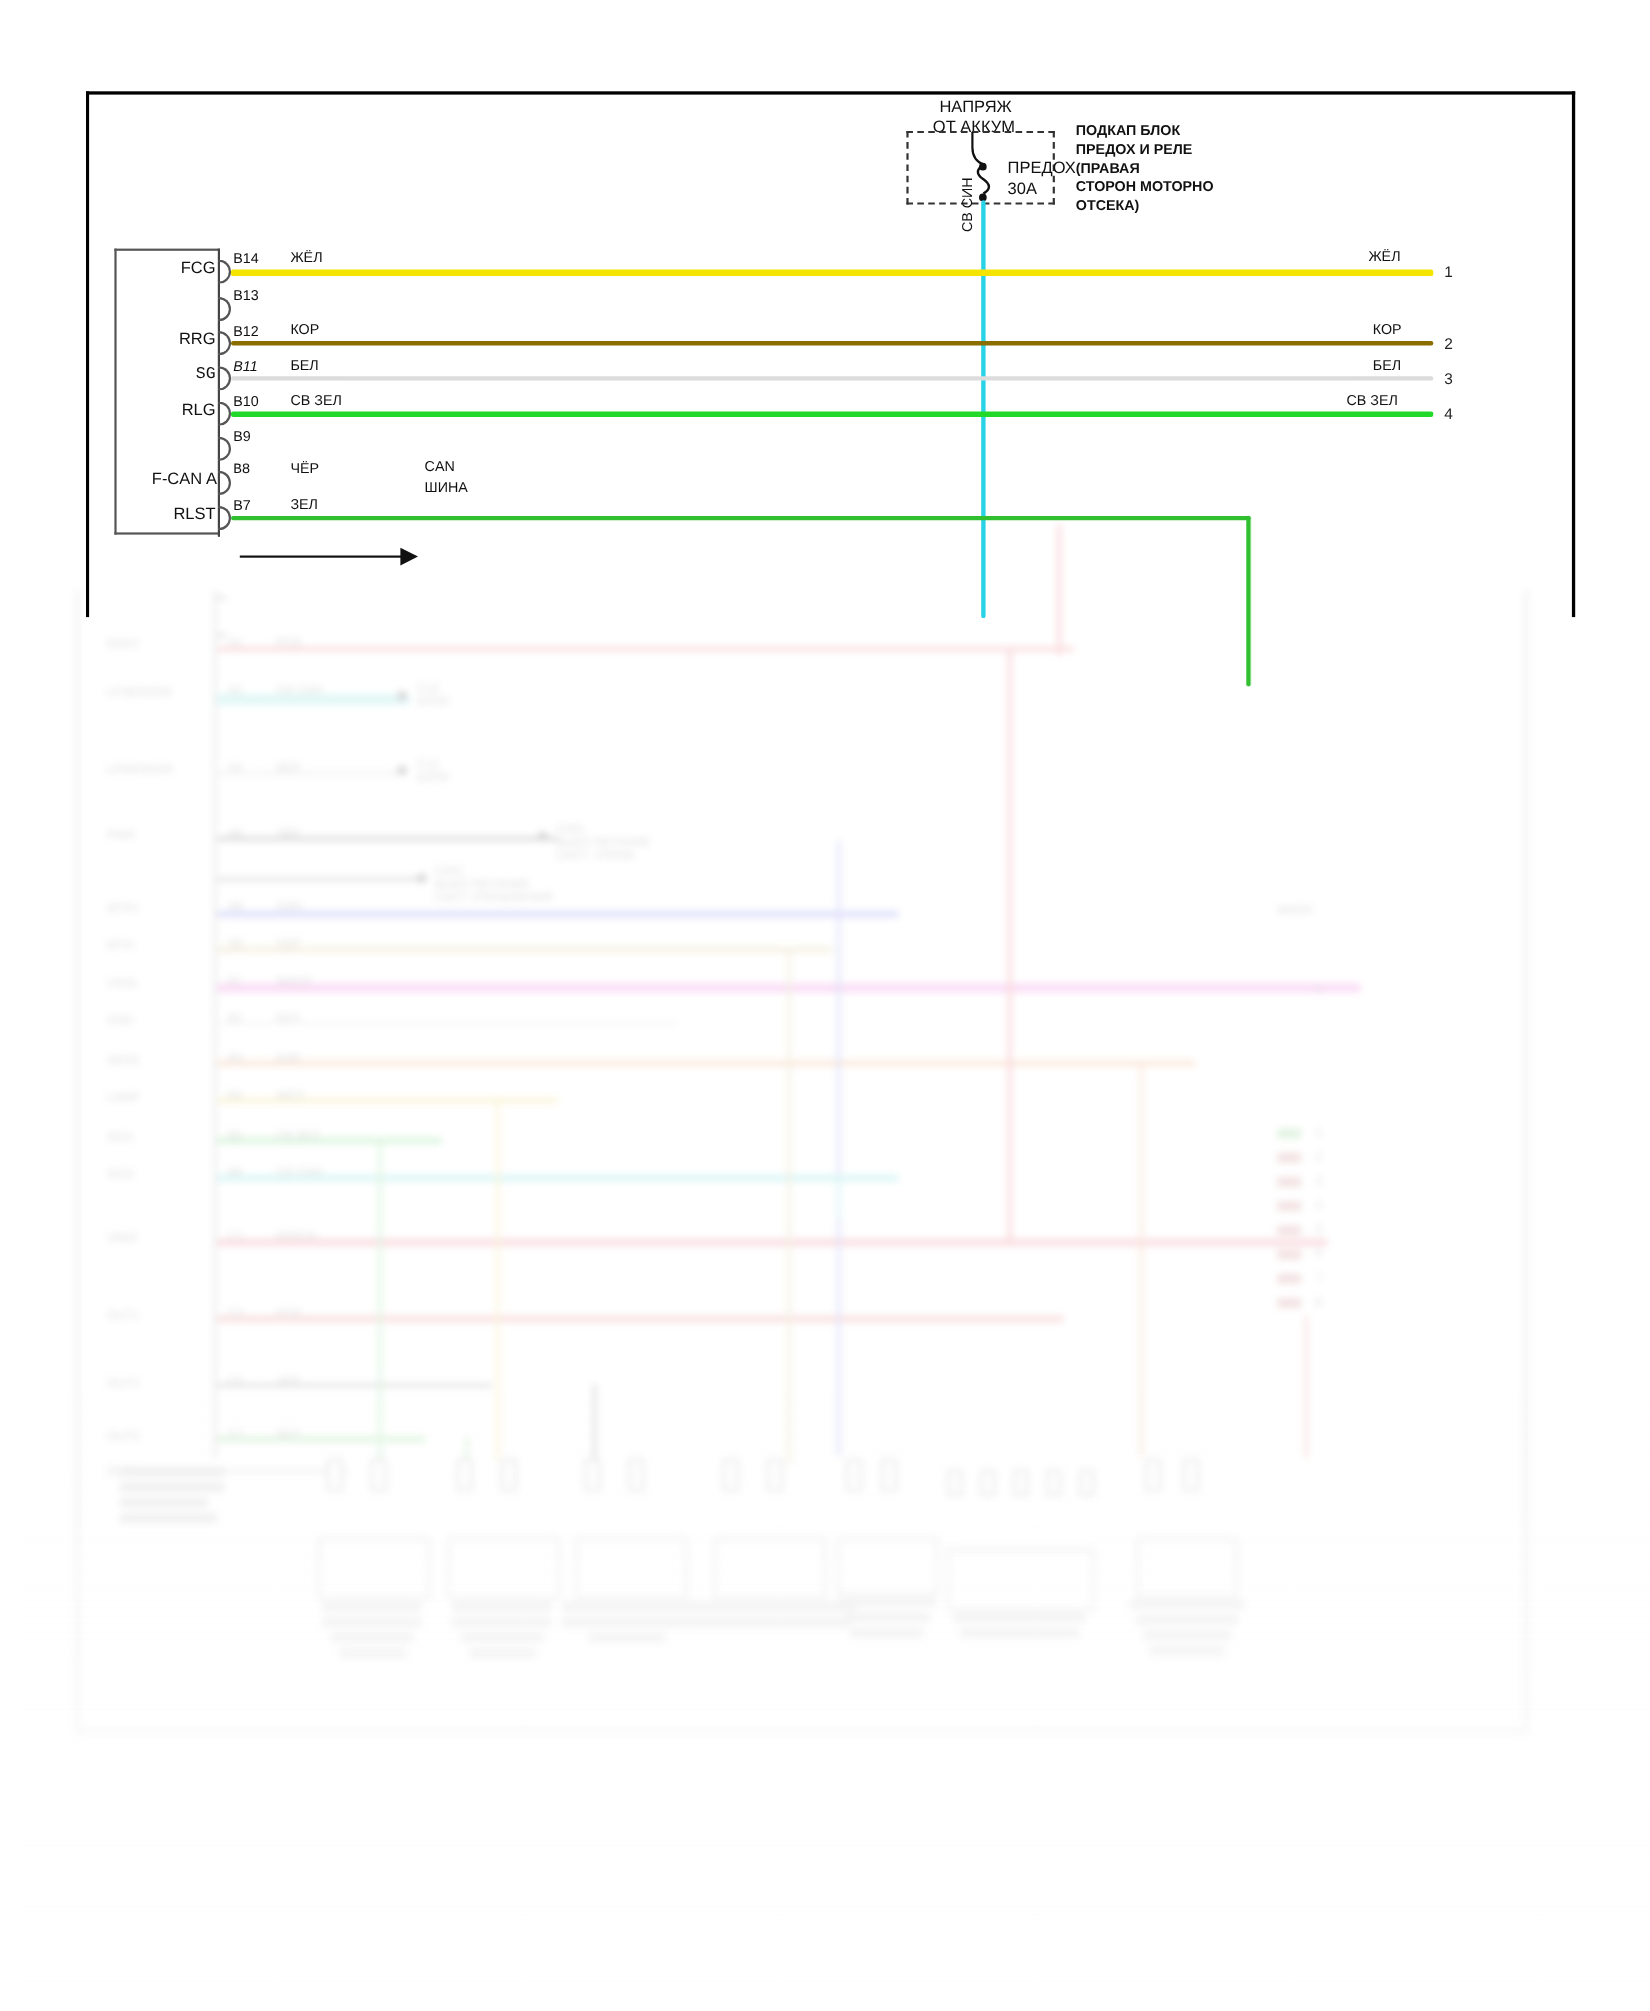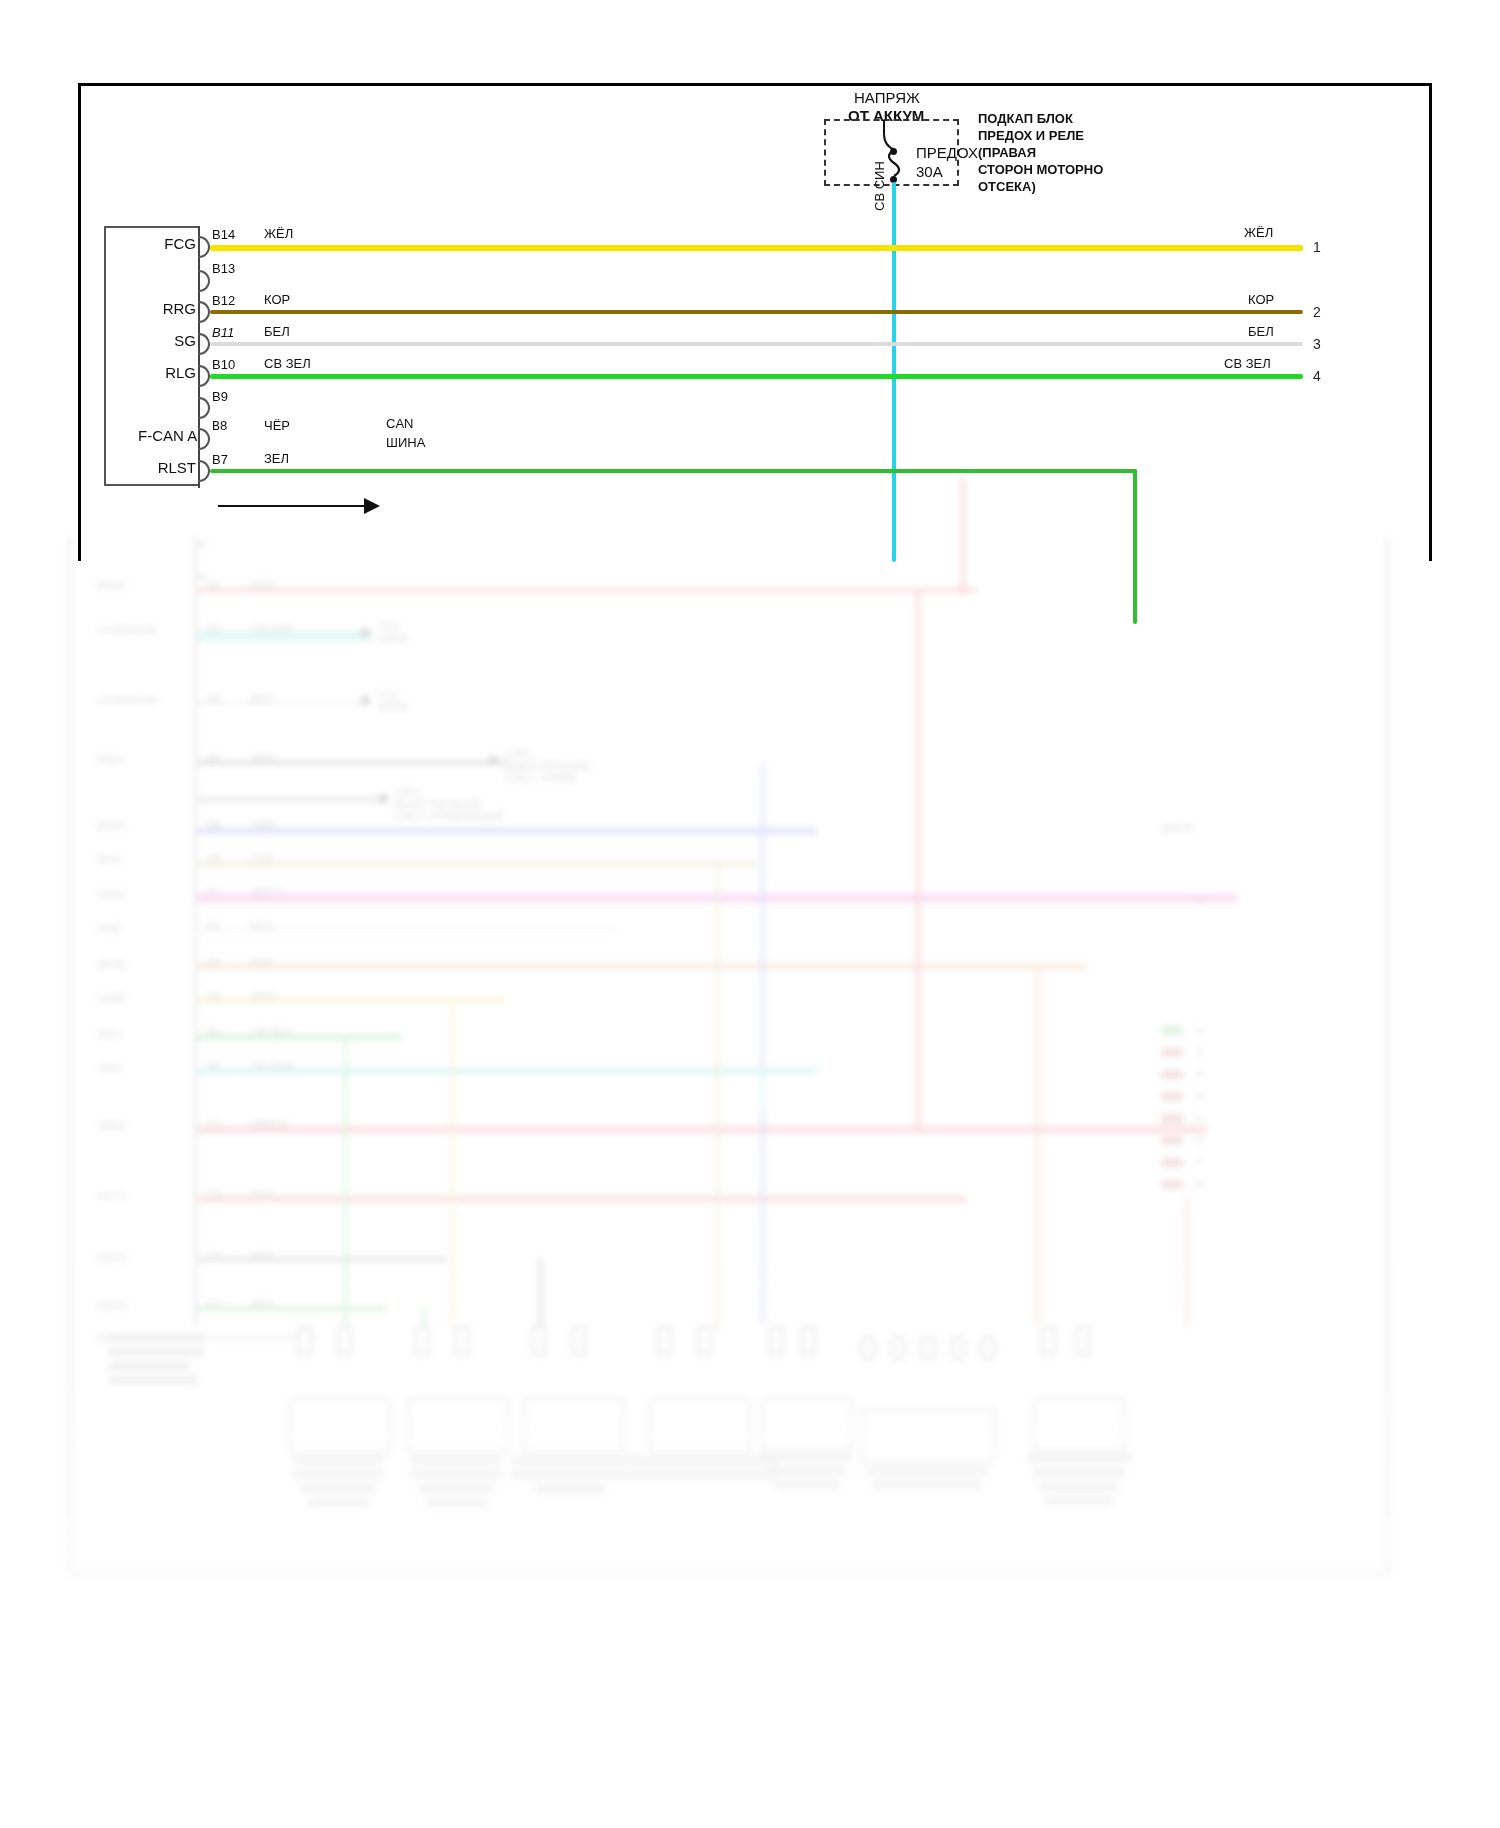--- a/index.html
+++ b/index.html
@@ -247,21 +247,21 @@
 
   <div id="fade-mask"></div>
 
   <div id="outer-frame"></div>
 
   <div id="ecu-box"></div>
   <div id="ecu-rail"></div>
 
   <div id="power-group">
     <div class="lbl md" style="left:838px;top:73px;">НАПРЯЖ</div>
-    <div class="lbl md" style="left:832px;top:91px;font-weight:bold;">ОТ АККУМ</div>
+    <div class="lbl md" style="left:832px;top:91px;">ОТ АККУМ</div>
 
     <div id="fuse-block"></div>
 
     <svg style="position:absolute;left:855px;top:104px;" width="40" height="32">
       <path d="M13 0 L13 14 Q13 26 24 30" stroke="#111" stroke-width="2" fill="none"></path>
     </svg>
     <div class="fuse-dot" style="left:874px;top:132px;"></div>
     <div class="fuse-dot" style="left:874px;top:160px;"></div>
     <svg id="fuse-squiggle" width="26" height="32">
       <path d="M12 3 Q2 9 12 16 Q22 23 12 29" stroke="#111" stroke-width="2.2" fill="none"></path>
@@ -293,21 +293,21 @@
 
   <div class="pin-arc" style="left:182px;top:285px;"></div>
   <div class="lbl md" style="left:138px;top:284px;text-align:right;width:42px;">RRG</div>
   <div class="lbl sm" style="left:196px;top:277px;">B12</div>
   <div class="lbl sm" style="left:248px;top:276px;">КОР</div>
   <div class="wire" style="left:194px;top:294px;width:1093px;background:#8a6d00;height:4px;"></div>
   <div class="lbl sm" style="left:1232px;top:276px;">КОР</div>
   <div class="pinnum" style="left:1297px;top:288px;">2</div>
 
   <div class="pin-arc" style="left:182px;top:317px;"></div>
-  <div class="lbl md" style="left:146px;top:316px;text-align:right;width:34px;">SG</div>
+  <div class="lbl md" style="left:146px;top:316px;text-align:right;width:34px;font-family:Liberation Mono, monospace;">SG</div>
   <div class="lbl sm" style="left:196px;top:309px;font-style:italic;">B11</div>
   <div class="lbl sm" style="left:248px;top:308px;">БЕЛ</div>
   <div class="wire" style="left:194px;top:326px;width:1093px;background:#dcdcdc;height:4px;"></div>
   <div class="lbl sm" style="left:1232px;top:308px;">БЕЛ</div>
   <div class="pinnum" style="left:1297px;top:320px;">3</div>
 
   <div class="pin-arc" style="left:182px;top:349px;"></div>
   <div class="lbl md" style="left:138px;top:348px;text-align:right;width:42px;">RLG</div>
   <div class="lbl sm" style="left:196px;top:341px;">B10</div>
   <div class="lbl sm" style="left:248px;top:340px;">СВ ЗЕЛ</div>

